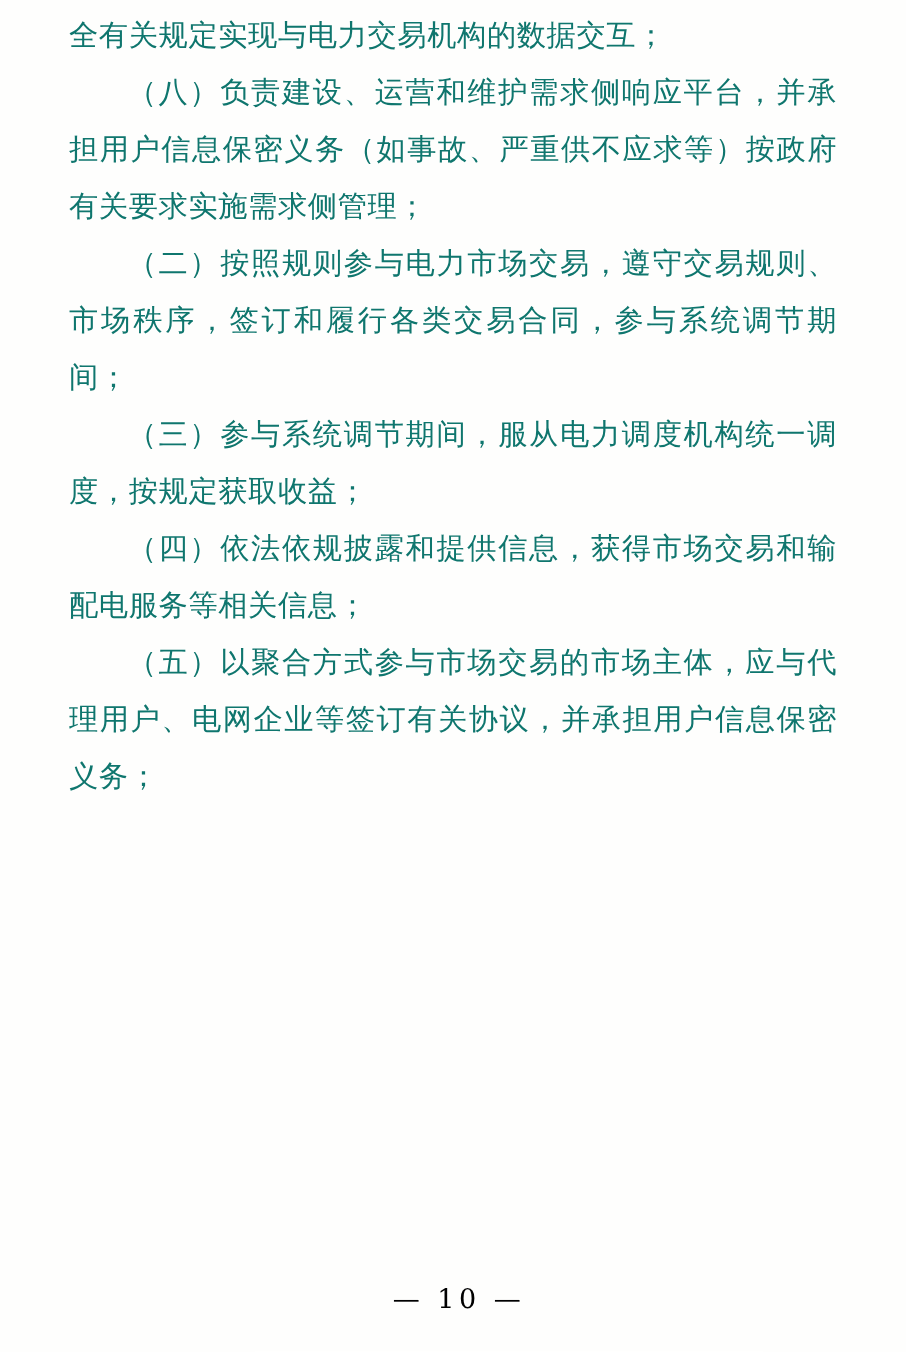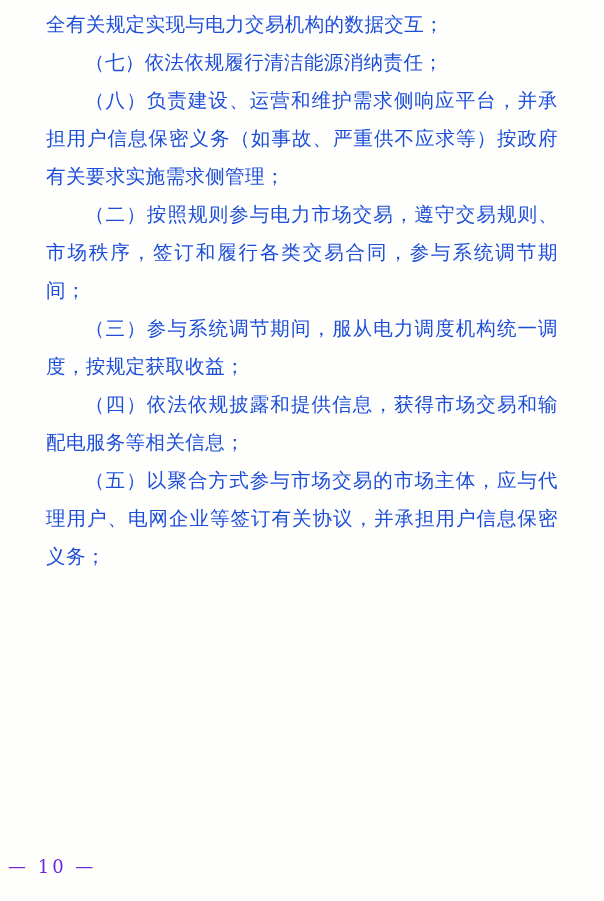--- a/index.html
+++ b/index.html
@@ -25,58 +25,59 @@
   .doc-body {
     padding-top: 6px;
   }
   .para {
     font-size: 19.5px;
     line-height: 38px;
     letter-spacing: 0.4px;
     text-align: justify;
     text-justify: inter-ideograph;
     margin: 0;
-    color: #1d4ed8;
+    color: #0f766e;
+    font-family: Liberation Mono, monospace;
   }
   .para.indent {
     text-indent: 39px;
   }
   .para.article {
     text-indent: 39px;
   }
   .article-label {
     font-weight: bold;
     letter-spacing: 1.2px;
   }
   .page-number {
     position: absolute;
     left: 0;
     right: 0;
     bottom: 24px;
+    text-align: center;
     font-size: 18px;
     letter-spacing: 3px;
-    color: #6d28d9;
+    color: #000000;
   }
   .page-number .pn-inner {
     display: inline-block;
     padding-left: 8px;
   }
 </style>
 </head>
 <body>
 
 <div id="page">
 
   <div class="doc-body">
 
     <p class="para">全有关规定实现与电力交易机构的数据交互；</p>
 
 
 
-    <p class="para indent">（七）依法依规履行清洁能源消纳责任；</p>
 
     <p class="para indent">（八）负责建设、运营和维护需求侧响应平台，并承担用户信息保密义务（如事故、严重供不应求等）按政府有关要求实施需求侧管理；</p>
 
 
 
 
     <p class="para indent">（二）按照规则参与电力市场交易，遵守交易规则、市场秩序，签订和履行各类交易合同，参与系统调节期间；</p>
 
     <p class="para indent">（三）参与系统调节期间，服从电力调度机构统一调度，按规定获取收益；</p>
 

